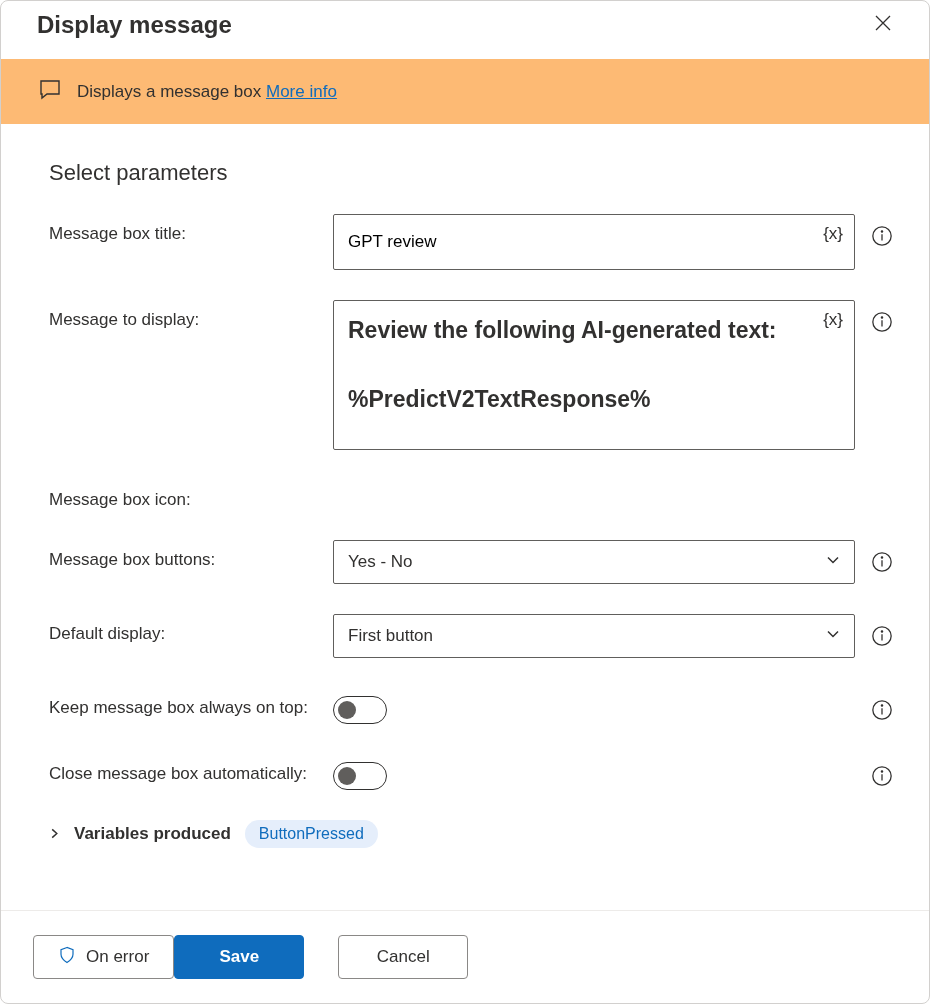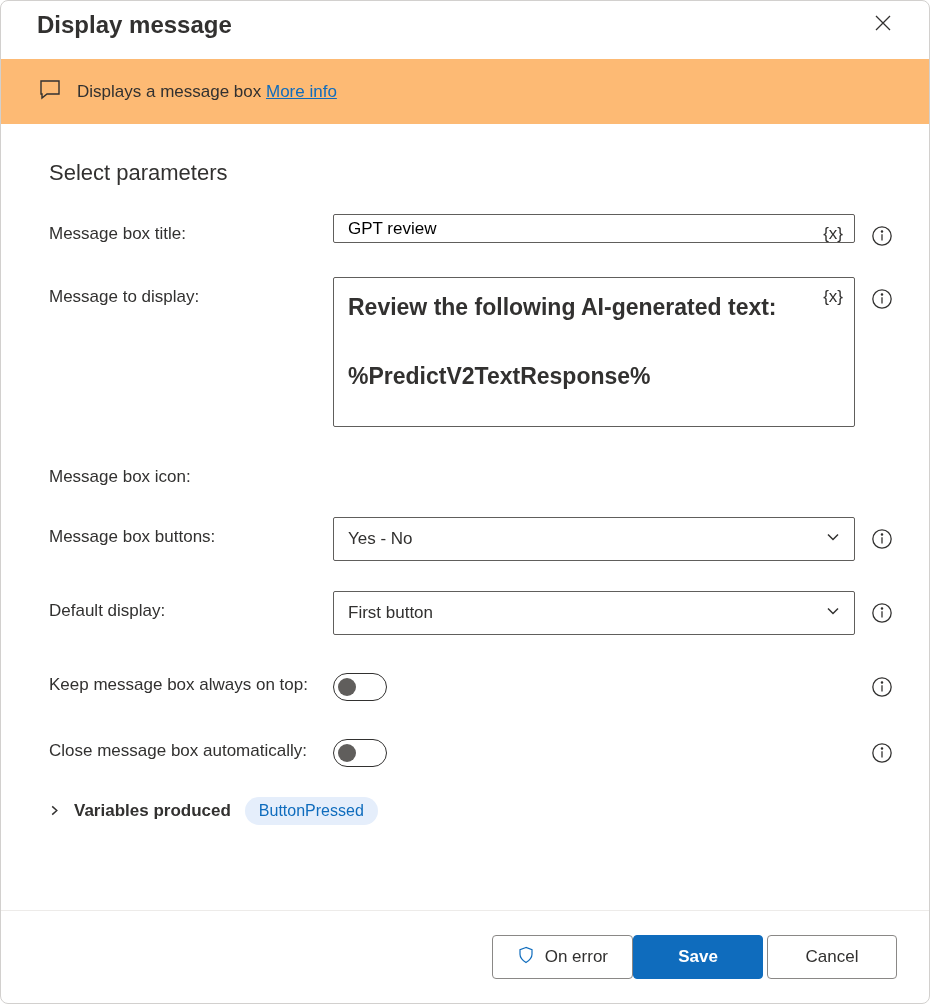--- a/index.html
+++ b/index.html
@@ -88,21 +88,21 @@
     align-items:flex-start;
     gap:16px;
   }
   .input-shell {
     flex:1;
     position:relative;
   }
 
   .text-input {
     width:100%;
-    height:29px;
+    height:56px;
     border:1px solid #605e5c;
     border-radius:2px;
     padding:0 42px 0 14px;
     font-size:17px;
     font-family:inherit;
     background:#fff;
   }
   .textarea-input {
     width:100%;
     min-height:150px;
@@ -193,36 +193,36 @@
     font-size:16px;
     cursor:pointer;
   }
 
   
   .footer {
     border-top:1px solid #edebe9;
     padding:24px 32px;
     display:flex;
     align-items:center;
-    justify-content:flex-end;
+    justify-content:flex-start;
   }
   .btn {
     height:44px;
     padding:0 24px;
     border-radius:4px;
     font-size:17px;
     font-family:inherit;
     cursor:pointer;
     display:inline-flex;
     align-items:center;
     gap:10px;
   }
   .btn-default { background:#fff; border:1px solid #8a8886; color:#323130; min-width:130px; justify-content:center;}
   .btn-primary { background:#0f6cbd; border:1px solid #0f6cbd; color:#fff; min-width:130px; justify-content:center; font-weight:600;}
-  .footer-right { display:flex; gap:4px; }
+  .footer-right { display:flex; gap:34px; }
   .shield-icon svg { width:18px; height:18px; color:#0f6cbd; }
 
 </style>
 </head>
 <body>
 
 <div class="dialog">
 
   <div class="header">
     <div class="title">Display message</div>

